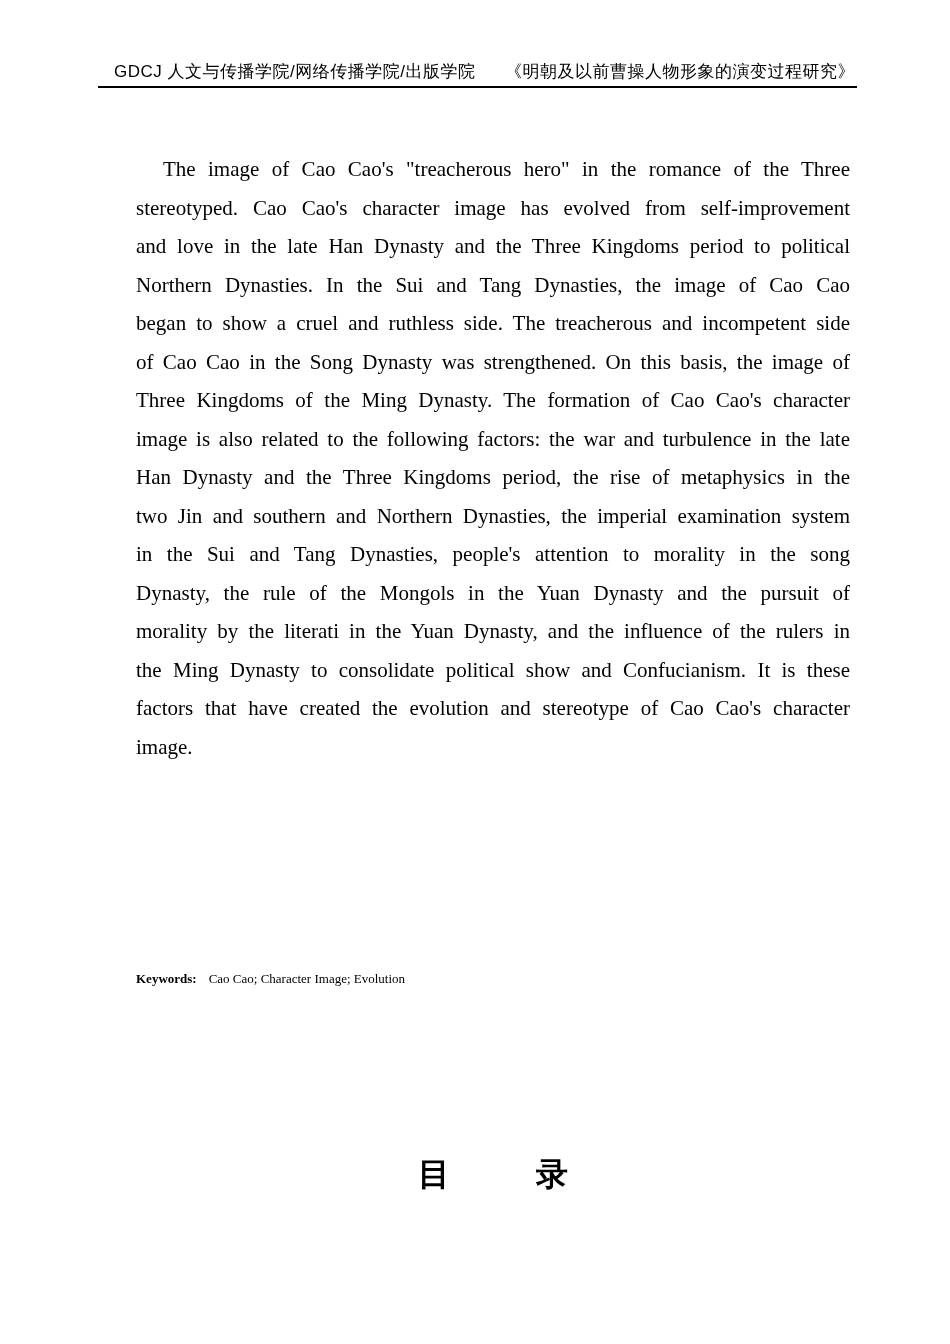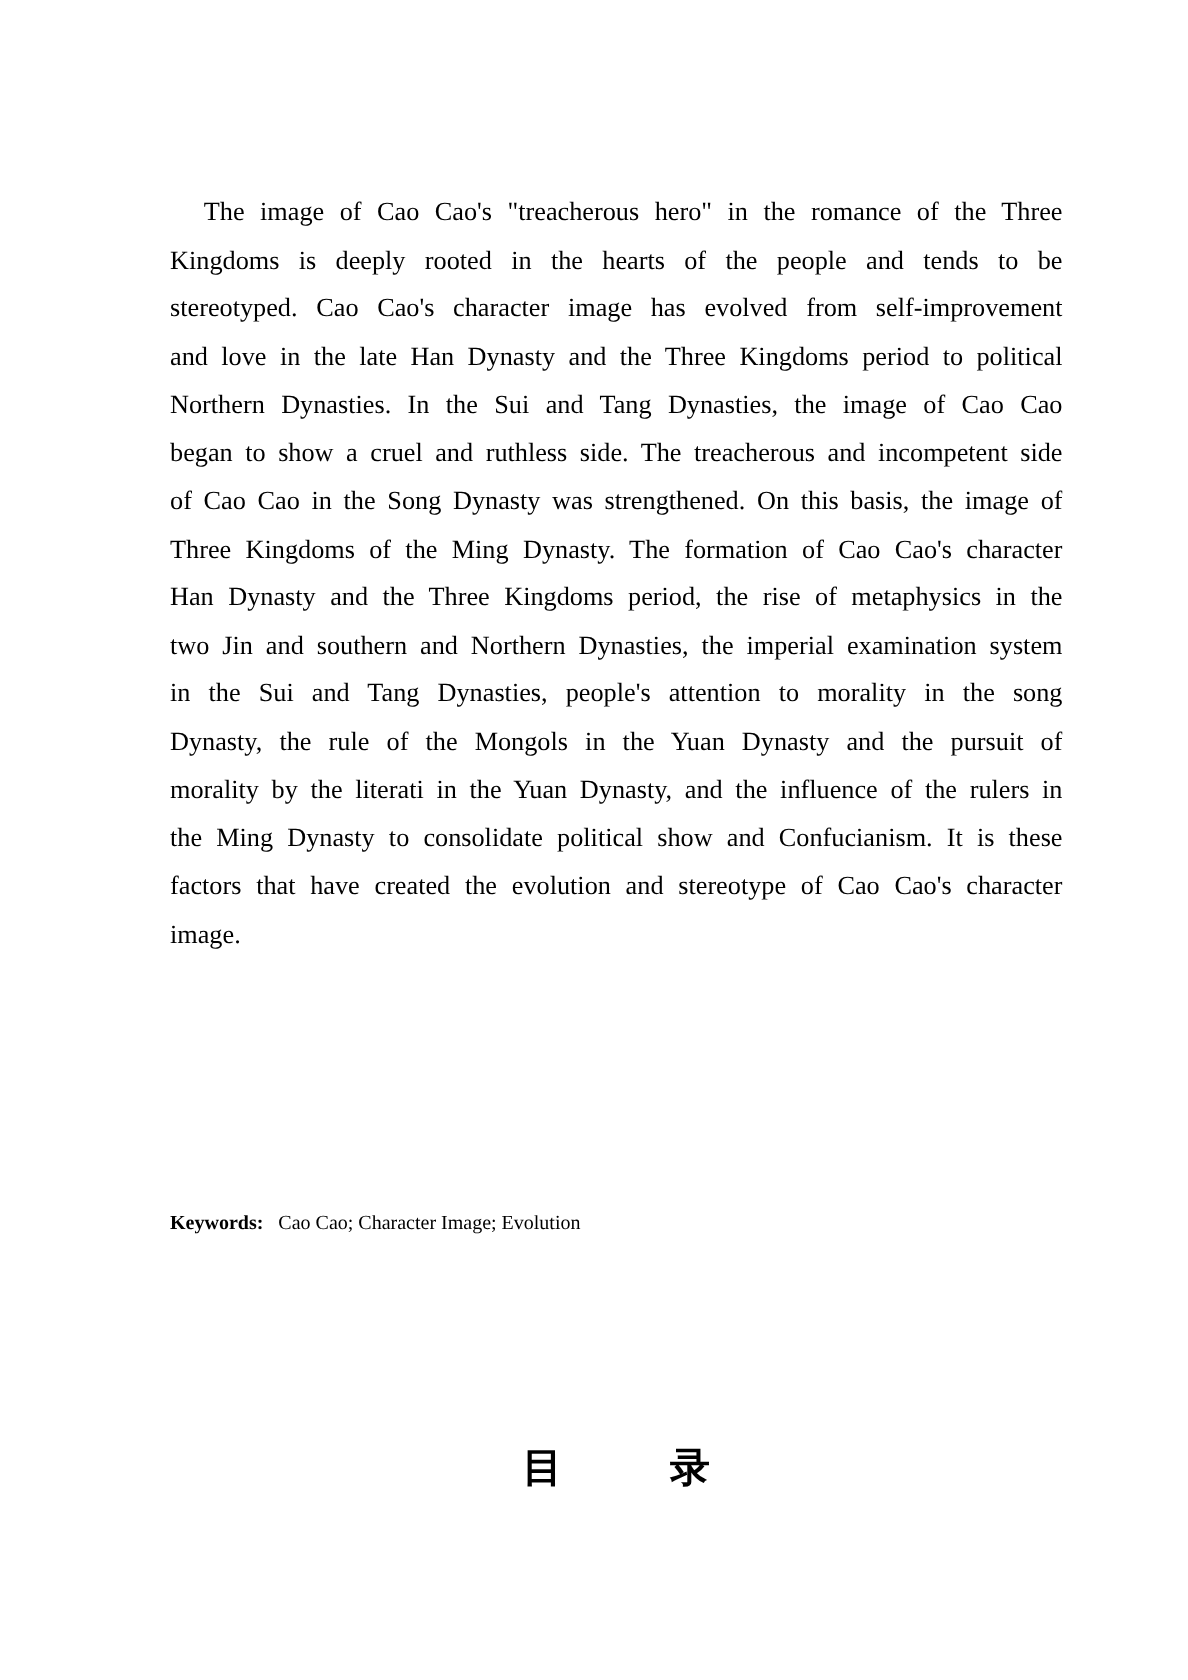--- a/index.html
+++ b/index.html
@@ -49,21 +49,21 @@
     white-space: normal;
     overflow: hidden;
   }
   .abs-line.first { text-indent: 27px; }
   .abs-line.last  { text-align-last: left; -moz-text-align-last: left; }
   
   .keywords {
     position: absolute;
     left: 136px; top: 960px;
     width: 714px;
-    font-size: 16px;
+    font-size: 13px;
     line-height: 38.5px;
     font-family: Liberation Serif, serif;
   }
   .keywords .kw-label { font-weight: bold; }
   .keywords .kw-value { margin-left: 12px; }
   
   .toc-heading {
     position: absolute;
     left: 136px; top: 1152px;
     width: 714px;
@@ -74,30 +74,34 @@
     font-weight: bold;
     line-height: 44px;
     color: #000000;
   }
 </style>
 </head>
 <body>
 
 <div class="page">
 
+  <div class="header">
+    <span class="left">GDCJ 人文与传播学院/网络传播学院/出版学院</span>
+    <span class="right">《明朝及以前曹操人物形象的演变过程研究》</span>
+  </div>
 
   <div class="abstract">
       <div class="abs-line first">The image of Cao Cao's "treacherous hero" in the romance of the Three</div>
-      <div class="abs-line">Kingdoms is deeply rooted in the hearts of the people and tends to be</div>
       <div class="abs-line">stereotyped. Cao Cao's character image has evolved from self-improvement</div>
       <div class="abs-line">and love in the late Han Dynasty and the Three Kingdoms period to political</div>
       <div class="abs-line">Northern Dynasties. In the Sui and Tang Dynasties, the image of Cao Cao</div>
       <div class="abs-line">began to show a cruel and ruthless side. The treacherous and incompetent side</div>
       <div class="abs-line">of Cao Cao in the Song Dynasty was strengthened. On this basis, the image of</div>
       <div class="abs-line">Three Kingdoms of the Ming Dynasty. The formation of Cao Cao's character</div>
+      <div class="abs-line">image is also related to the following factors: the war and turbulence in the late</div>
       <div class="abs-line">Han Dynasty and the Three Kingdoms period, the rise of metaphysics in the</div>
       <div class="abs-line">two Jin and southern and Northern Dynasties, the imperial examination system</div>
       <div class="abs-line">in the Sui and Tang Dynasties, people's attention to morality in the song</div>
       <div class="abs-line">Dynasty, the rule of the Mongols in the Yuan Dynasty and the pursuit of</div>
       <div class="abs-line">morality by the literati in the Yuan Dynasty, and the influence of the rulers in</div>
       <div class="abs-line">the Ming Dynasty to consolidate political show and Confucianism. It is these</div>
       <div class="abs-line">factors that have created the evolution and stereotype of Cao Cao's character</div>
       <div class="abs-line last">image.</div>
     </div>
 

